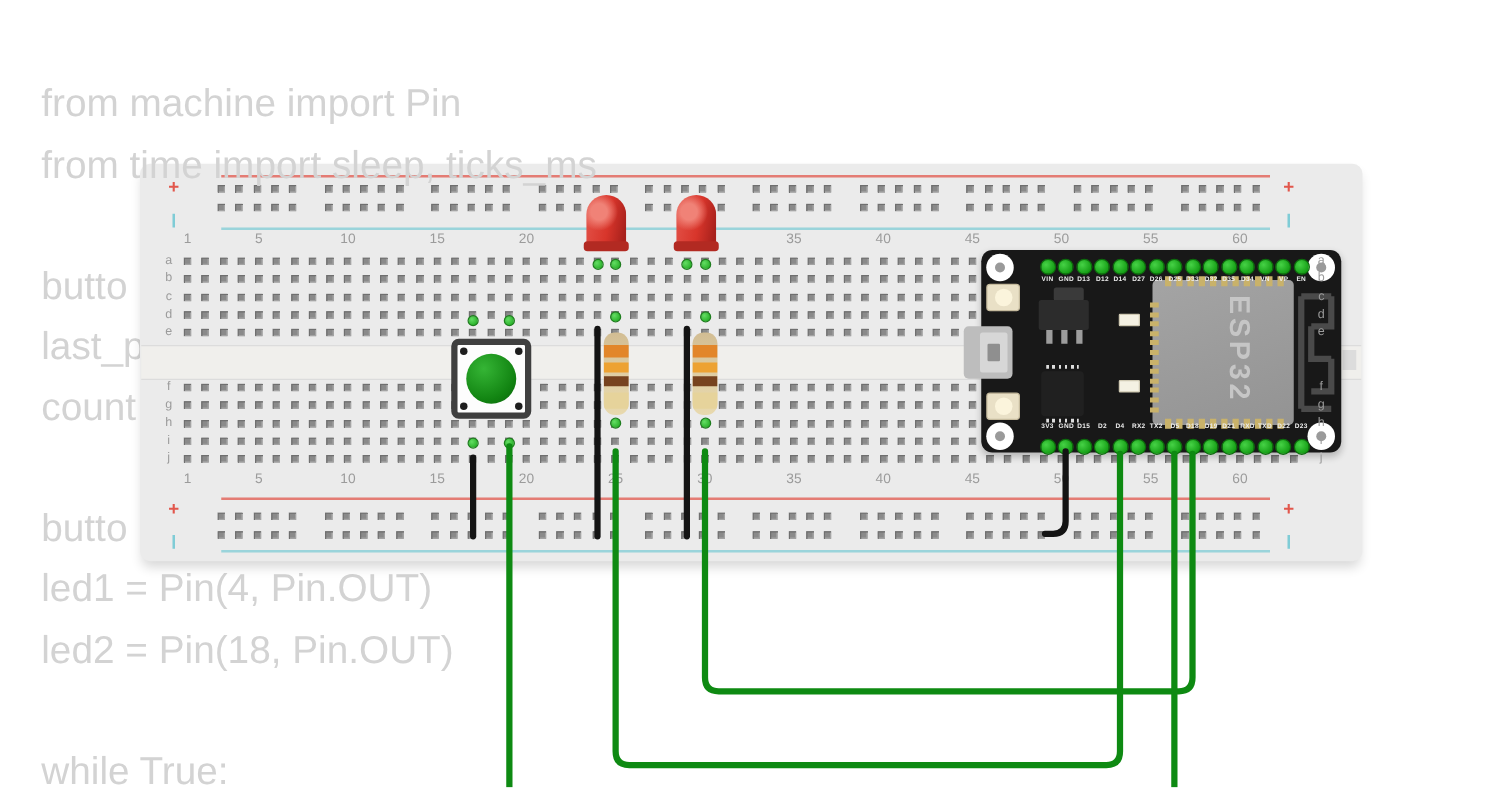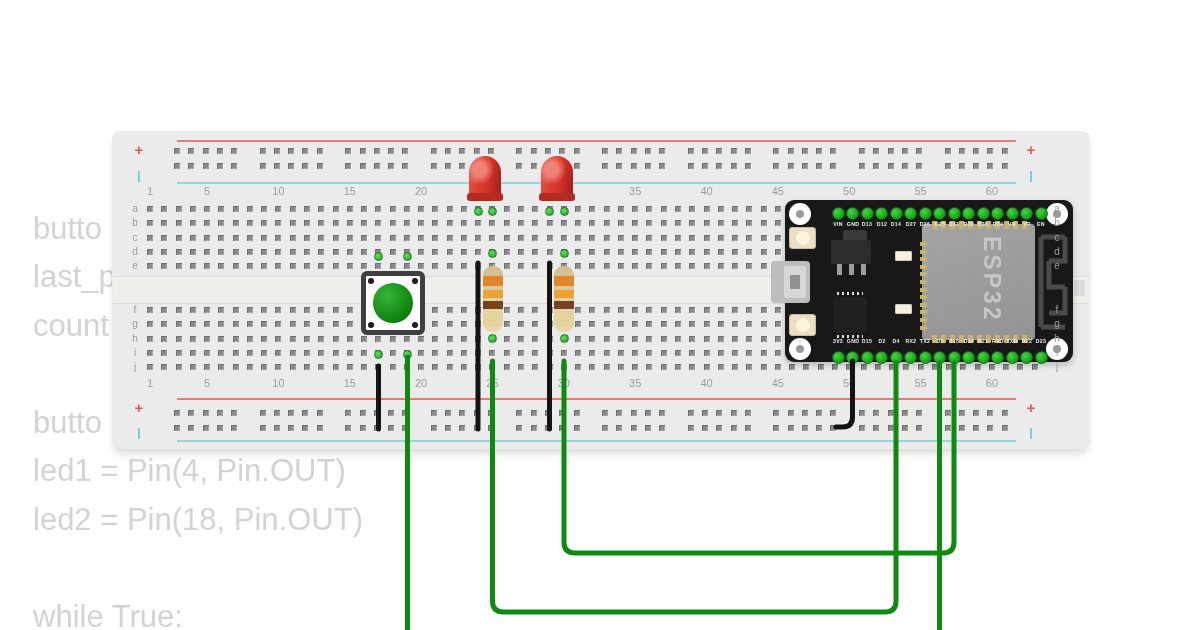--- a/index.html
+++ b/index.html
@@ -971,20 +971,21 @@
       <div class="bb-letter" style="left: 128px; top: 231.6px;">c</div>
       <div class="bb-letter" style="left: 128px; top: 245.9px;">d</div>
       <div class="bb-letter" style="left: 128px; top: 260.2px;">e</div>
       <div class="bb-letter" style="left: 128px; top: 304px;">f</div>
       <div class="bb-letter" style="left: 128px; top: 318.3px;">g</div>
       <div class="bb-letter" style="left: 128px; top: 332.6px;">h</div>
       <div class="bb-letter" style="left: 128px; top: 346.9px;">i</div>
       <div class="bb-letter" style="left: 128px; top: 361.2px;">j</div>
     </div>
 
+  <div id="code-front" class="code"><div class="code-line">from machine import Pin</div><div class="code-line">from time import sleep, ticks_ms</div></div>
 
   <div class="cmp">
     <div class="leg" style="left:475px;top:194px;width:4px;height:16px;transform:rotate(9deg);"></div>
     <div class="leg" style="left:489px;top:193px;width:4px;height:17px;transform:rotate(-13deg);"></div>
     <div class="led-body" style="left:469px;top:156px;"></div>
   </div>
 
   <div class="cmp">
     <div class="leg" style="left:547px;top:194px;width:4px;height:16px;transform:rotate(9deg);"></div>
     <div class="leg" style="left:561px;top:193px;width:4px;height:17px;transform:rotate(-13deg);"></div>

